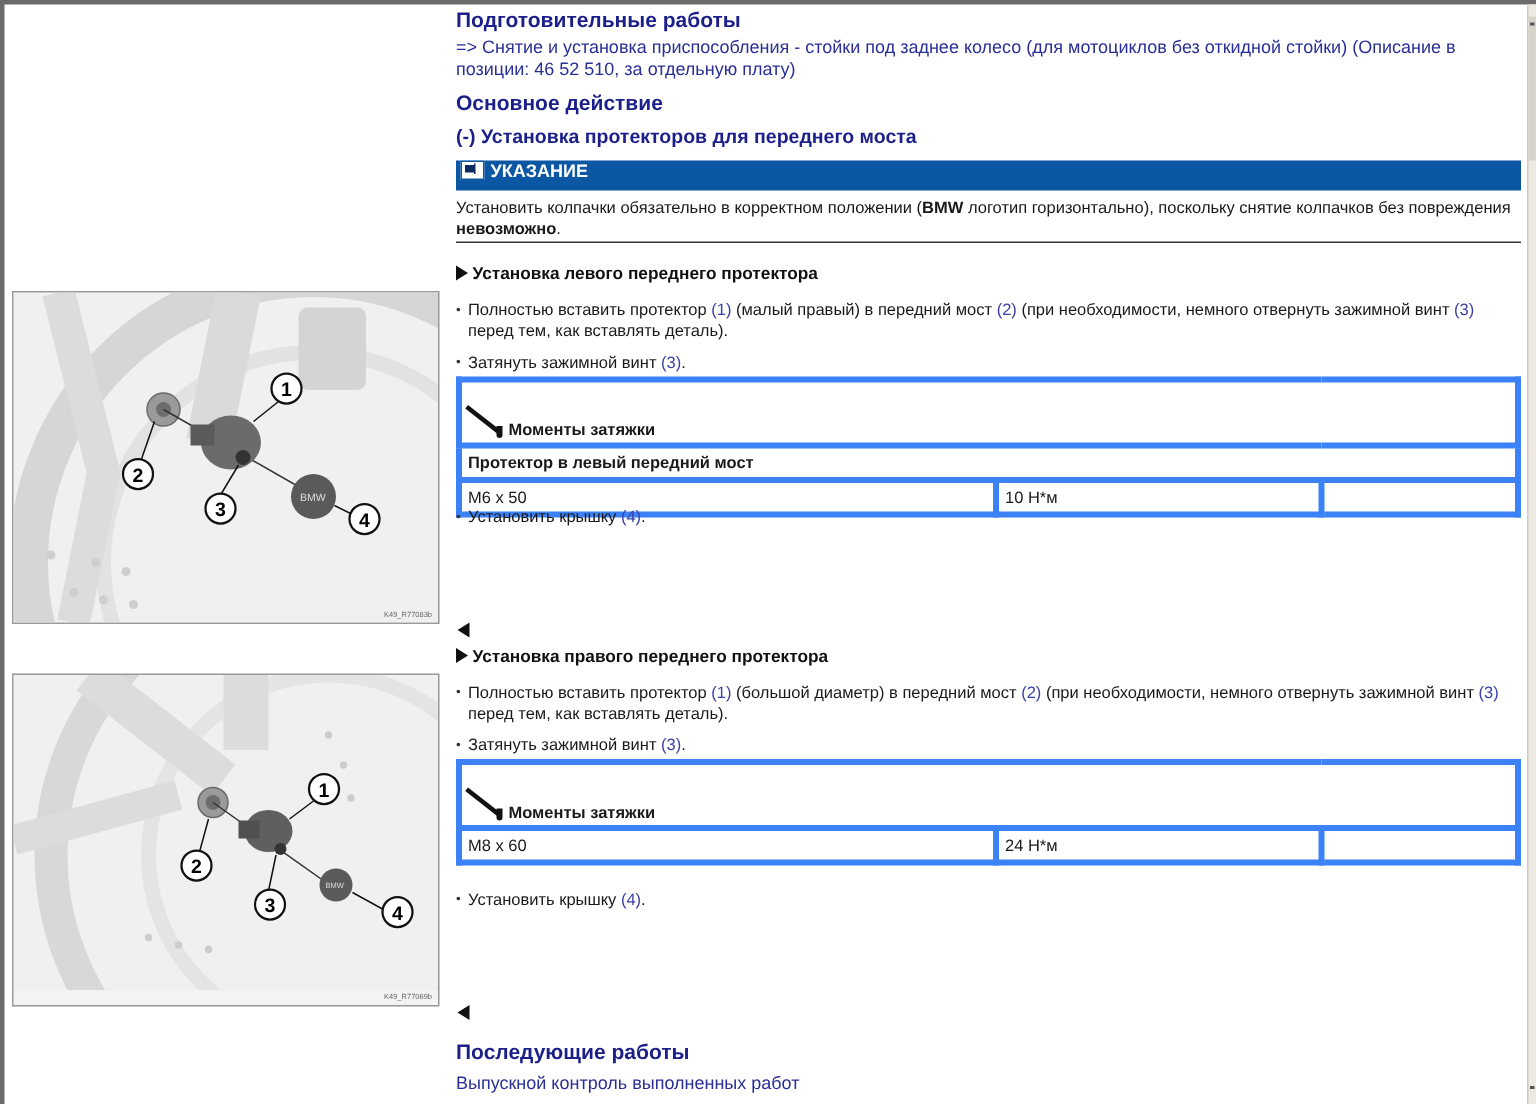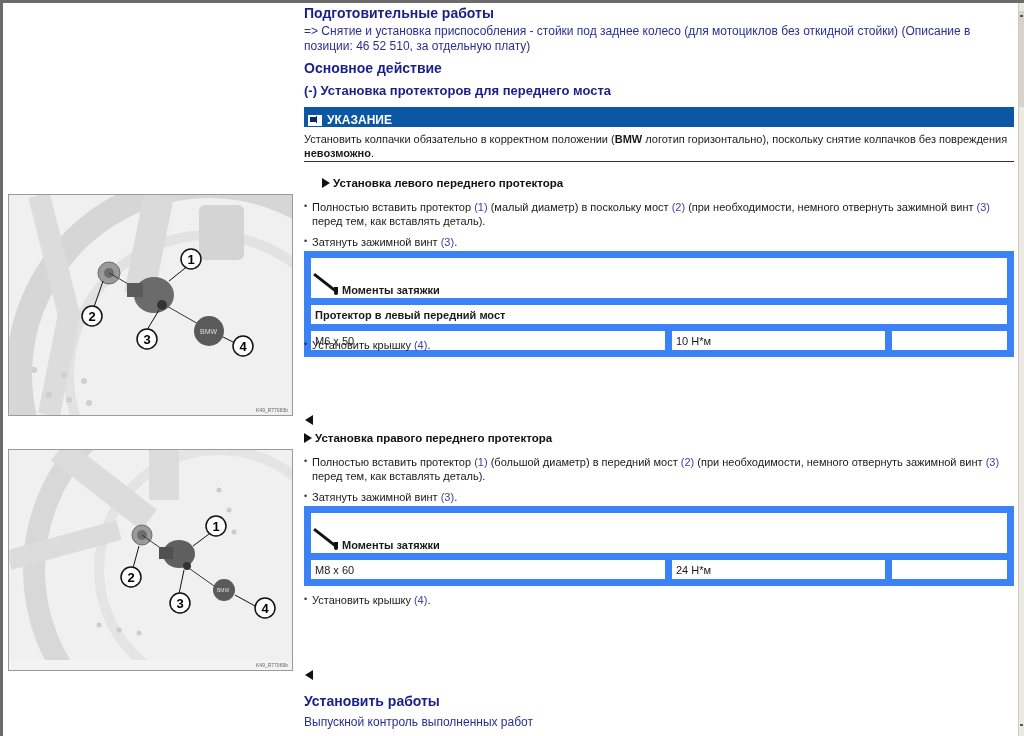--- a/index.html
+++ b/index.html
@@ -14,36 +14,36 @@
   .scrollbar { position: absolute; right: 0; top: 3px; width: 5px; height: 733px; background: #ece9e2; border-left: 1px solid #cfcbc2; }
   .scroll-thumb { position: absolute; left: 0; top: 8px; width: 5px; height: 96px; background: #d7d3ca; }
   .scroll-grip-top { position: absolute; left: 1px; top: 12px; width: 3px; height: 2px; background: #555; }
   .scroll-grip-bot { position: absolute; left: 1px; bottom: 10px; width: 3px; height: 2px; background: #555; }
 
   .content { position: absolute; left: 304px; top: 4px; width: 710px; }
   .h-section { color: #1b1f8a; font-weight: bold; font-size: 14px; margin: 0; position: absolute; }
   .link-line { color: #2a2f96; font-size: 12px; line-height: 15px; position: absolute; }
   .h-sub { color: #1b1f8a; font-weight: bold; font-size: 13px; position: absolute; }
 
-  .note-bar { position: absolute; left: 0; width: 710px; height: 20px; background: #0b57a4; color: #fff; font-weight: bold; font-size: 12px; display: flex; align-items: flex-end; }
+  .note-bar { position: absolute; left: 0; width: 710px; height: 20px; background: #0b57a4; color: #fff; font-weight: bold; font-size: 12px; display: flex; align-items: flex-start; }
   .note-icon { width: 14px; height: 11px; margin: 0 4px 0 3px; background: #fff; position: relative; border: 1px solid #0b57a4; }
   .note-icon::before { content: ""; position: absolute; left: 2px; top: 2px; width: 6px; height: 5px; background: #0b2a60; }
   .note-icon::after { content: ""; position: absolute; right: 1px; top: 1px; width: 4px; height: 7px; border-left: 1px solid #0b2a60; }
   .note-text { position: absolute; left: 0; width: 706px; font-size: 11px; line-height: 14px; color: #1a1a1a; }
   .note-rule { position: absolute; left: 0; width: 710px; height: 1px; background: #333; }
 
   .step-head { position: absolute; left: 0; font-weight: bold; font-size: 11.5px; color: #111; }
   .tri { display: inline-block; width: 0; height: 0; border-top: 5px solid transparent; border-bottom: 5px solid transparent; border-left: 8px solid #111; margin-right: 3px; vertical-align: -1px; }
   .tri-back { position: absolute; left: 1px; width: 0; height: 0; border-top: 5px solid transparent; border-bottom: 5px solid transparent; border-right: 8px solid #111; }
   .bullet { position: absolute; left: 0; width: 705px; font-size: 11px; line-height: 14px; color: #1a1a1a; padding-left: 8px; box-sizing: border-box; }
   .bullet::before { content: "•"; position: absolute; left: 0; top: -1px; font-size: 9px; color: #333; }
   .ref { color: #3b3fa6; }
 
   table.torque { position: absolute; left: 0; width: 710px; border-collapse: collapse; font-size: 11px; }
-  table.torque td { border: 7px solid #3b82f6; padding: 2px 4px; height: 15px; }
+  table.torque td { border: 4px solid #3b82f6; padding: 2px 4px; height: 15px; }
   .torque-head { height: 36px !important; vertical-align: bottom; font-weight: bold; }
   .wrench { display: inline-block; width: 26px; height: 26px; position: relative; vertical-align: bottom; margin-right: 1px; }
   .wrench::before { content: ""; position: absolute; left: 0; top: 3px; width: 28px; height: 3px; background: #111; transform: rotate(38deg); transform-origin: 0 0; }
   .wrench::after { content: ""; position: absolute; left: 19px; top: 17px; width: 4px; height: 8px; background: #111; border-radius: 0 0 3px 3px; }
   .bold-row td { font-weight: bold; }
 
   .figure { position: absolute; left: 8px; width: 283px; height: 220px; border: 1px solid #9a9a9a; background: #f3f3f3; overflow: hidden; }
   .fig-code { position: absolute; right: 4px; bottom: 2px; font-size: 5px; color: #666; }
 </style>
 </head>
@@ -148,22 +148,22 @@
   <div class="h-section" style="top:56px;">Основное действие</div>
   <div class="h-sub" style="top:79px;">(-) Установка протекторов для переднего моста</div>
 
   <div class="note-bar" style="top:103px;">
     <span class="note-icon"></span>
     <span>УКАЗАНИЕ</span>
   </div>
   <div class="note-text" style="top:128px;"><span>Установить колпачки обязательно в корректном положении (</span><b>BMW</b><span> логотип горизонтально), поскольку снятие колпачков без повреждения </span><b>невозможно</b><span>.</span></div>
   <div class="note-rule" style="top:157px;"></div>
 
-  <div class="step-head" style="top:173px;margin-left:18px;"><span class="tri"></span><span>Установка левого переднего протектора</span></div>
-  <div class="bullet" style="top:196px;"><span>Полностью вставить протектор </span><span class="ref">(1)</span><span> (малый диаметр) в поскольку мост </span><span class="ref">(2)</span><span> (при необходимости, немного отвернуть зажимной винт </span><span class="ref">(3)</span><span> перед тем, как вставлять деталь).</span></div>
+  <div class="step-head" style="top:173px;"><span class="tri"></span><span>Установка левого переднего протектора</span></div>
+  <div class="bullet" style="top:196px;"><span>Полностью вставить протектор </span><span class="ref">(1)</span><span> (малый правый) в передний мост </span><span class="ref">(2)</span><span> (при необходимости, немного отвернуть зажимной винт </span><span class="ref">(3)</span><span> перед тем, как вставлять деталь).</span></div>
   <div class="bullet" style="top:231px;"><span>Затянуть зажимной винт </span><span class="ref">(3)</span><span>.</span></div>
   <table class="torque" style="top:247px;">
     <tbody>
         <tr>
           <td colspan="3" class="torque-head"><span class="wrench"></span><span>Моменты затяжки</span></td>
         </tr>
     <tr class="bold-row">
           <td colspan="3">Протектор в левый передний мост</td>
         </tr>
     <tr>
@@ -187,15 +187,15 @@
     <tr>
       <td style="width:346px;">M8 x 60</td>
       <td style="width:205px;">24 Н*м</td>
       <td></td>
     </tr>
   </tbody>
     </table>
   <div class="bullet" style="top:589px;"><span>Установить крышку </span><span class="ref">(4)</span><span>.</span></div>
   <div class="tri-back" style="top:666px;"></div>
 
-  <div class="h-section" style="top:689px;">Установить работы</div>
+  <div class="h-section" style="top:689px;">Последующие работы</div>
   <div class="link-line" style="top:711px;">Выпускной контроль выполненных работ</div>
 </div>
 
 </body></html>

